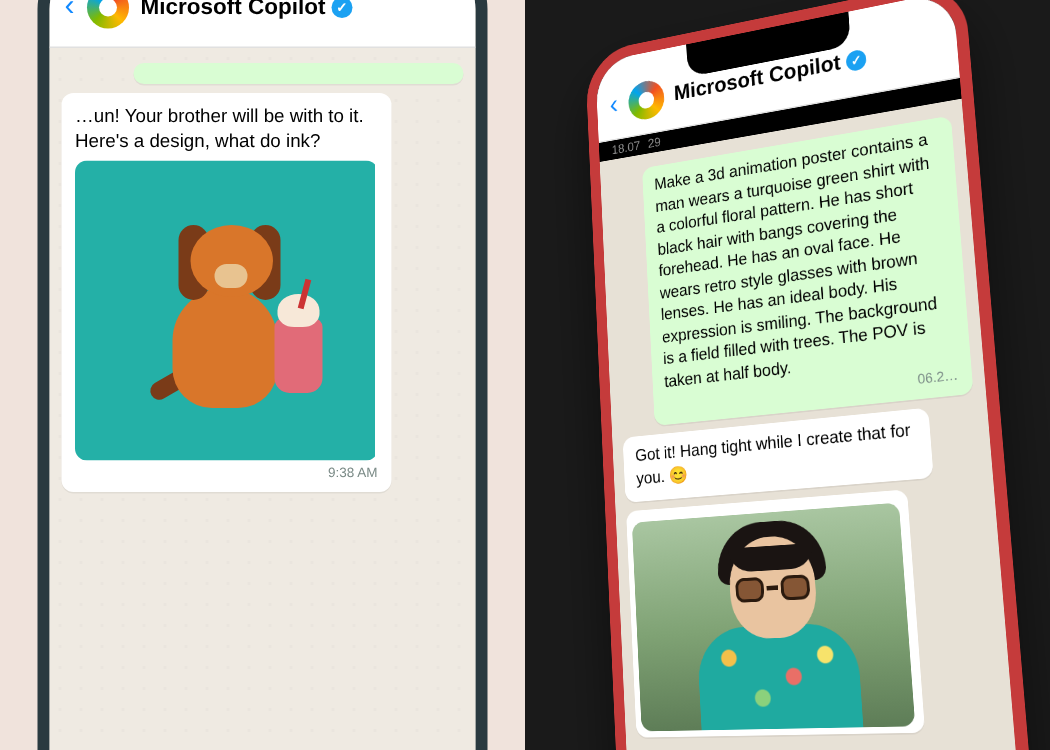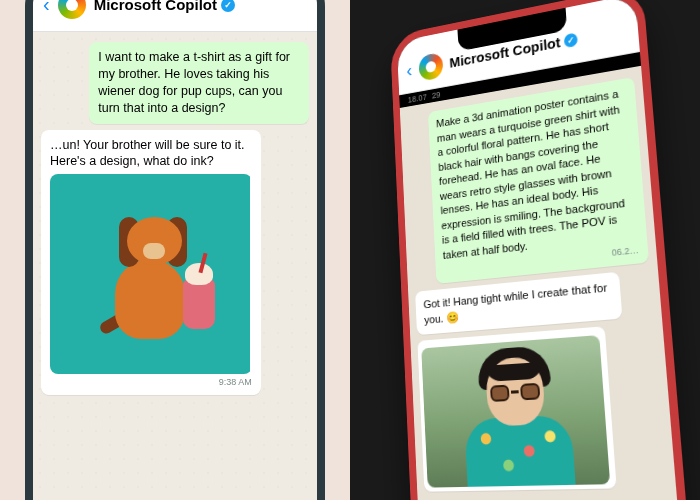--- a/index.html
+++ b/index.html
@@ -119,25 +119,24 @@
       <span class="back-arrow">‹</span>
       <span class="copilot-logo"></span>
       <span class="chat-title">
         <span>Microsoft Copilot</span>
         <span class="verified">✓</span>
       </span>
     </div>
 
     <div class="chat-body">
       <div class="bubble sent">
-        <span>I want to make a t-shirt as a gift for my brother. He loves taking his wiener dog for pup cups, can you turn that into a design?</span>
       </div>
 
       <div class="bubble recv" style="width:230px;">
-        <span>…un! Your brother will be sure to it. Here's a design, what do ink?</span>
+        <span>…un! Your brother will be with to it. Here's a design, what do ink?</span>
         <div class="img-card">
           <div class="dog-art">
             <div class="dog-shape">
               <div class="dog-tail"></div>
               <div class="dog-body"></div>
               <div class="dog-ear"></div>
                 <div class="dog-ear2"></div>
               <div class="dog-head"></div>
               <div class="dog-snout"></div>
               <div class="cup">

